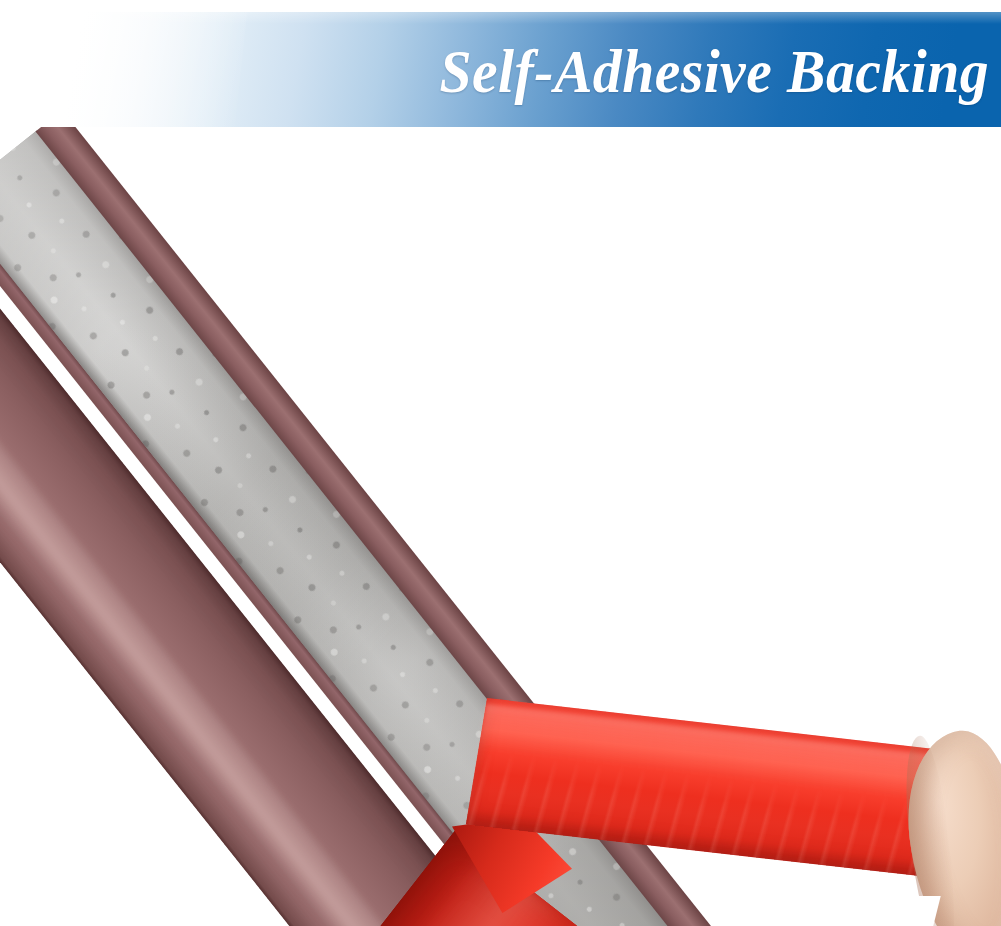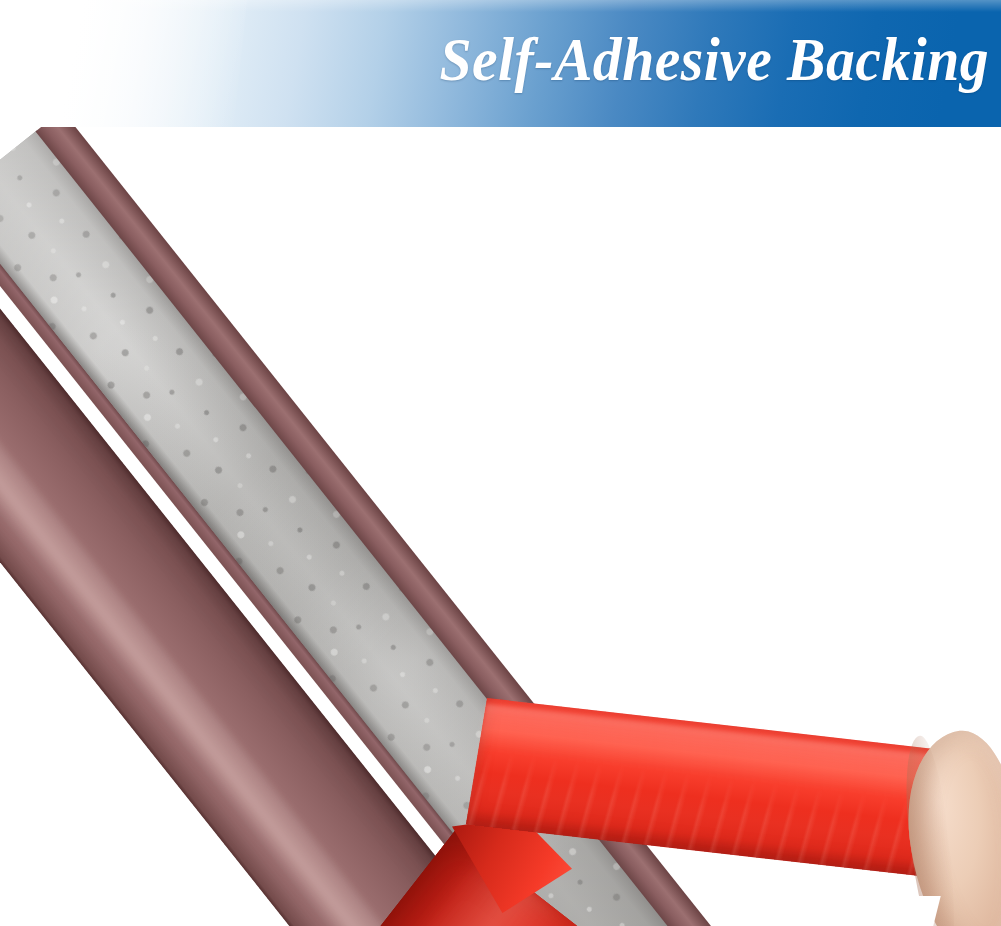--- a/index.html
+++ b/index.html
@@ -17,21 +17,21 @@
     width: 1001px;
     height: 926px;
     overflow: hidden;
     background: #ffffff;
   }
 
   
   .banner {
     position: absolute;
     left: 0;
-    top: 0;
+    top: 12px;
     width: 1001px;
     height: 127px;
     background: linear-gradient(
         100deg,
         #ffffff 0%,
         #fdfefe 6%,
         #f2f7fb 14%,
         #e2eef7 22%,
         #cfe1f1 30%,
         #b3d0e8 38%,

